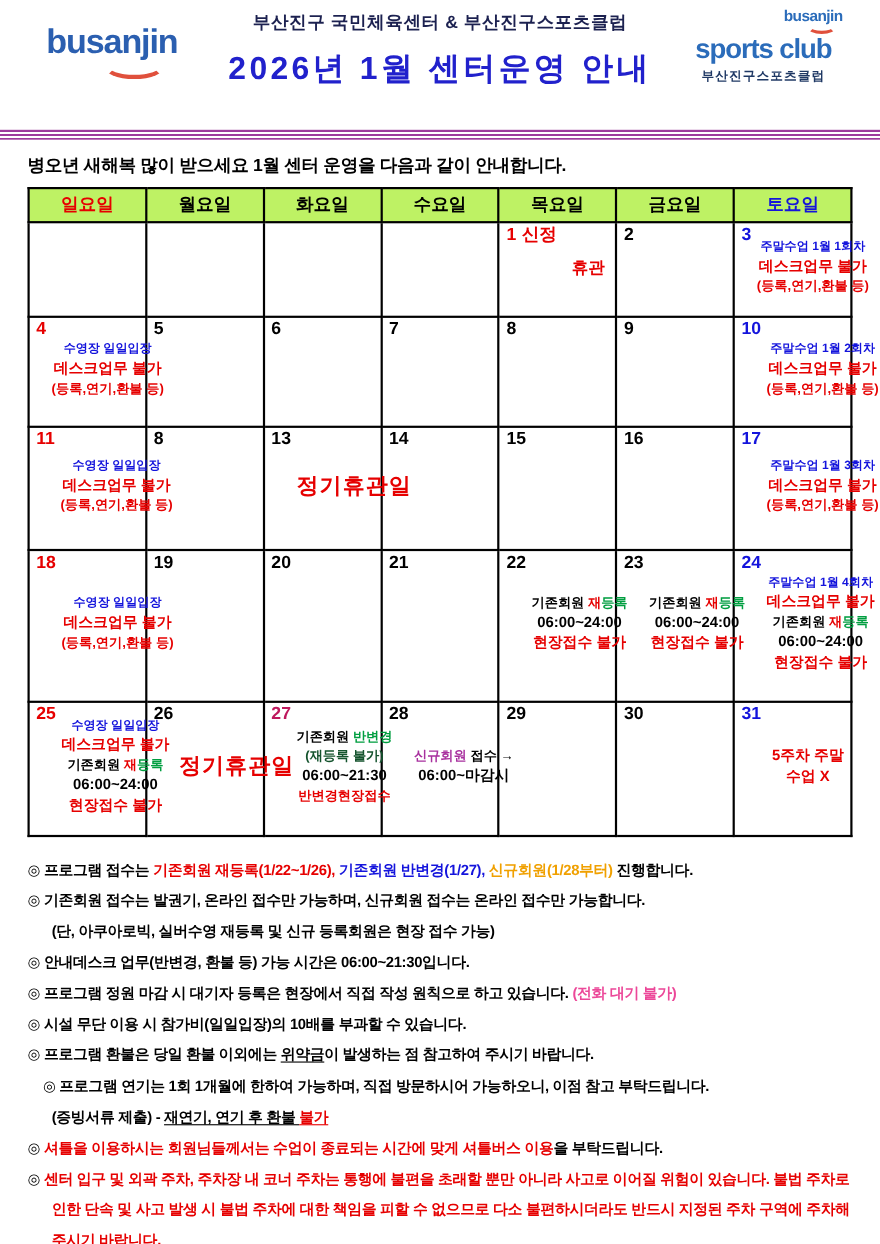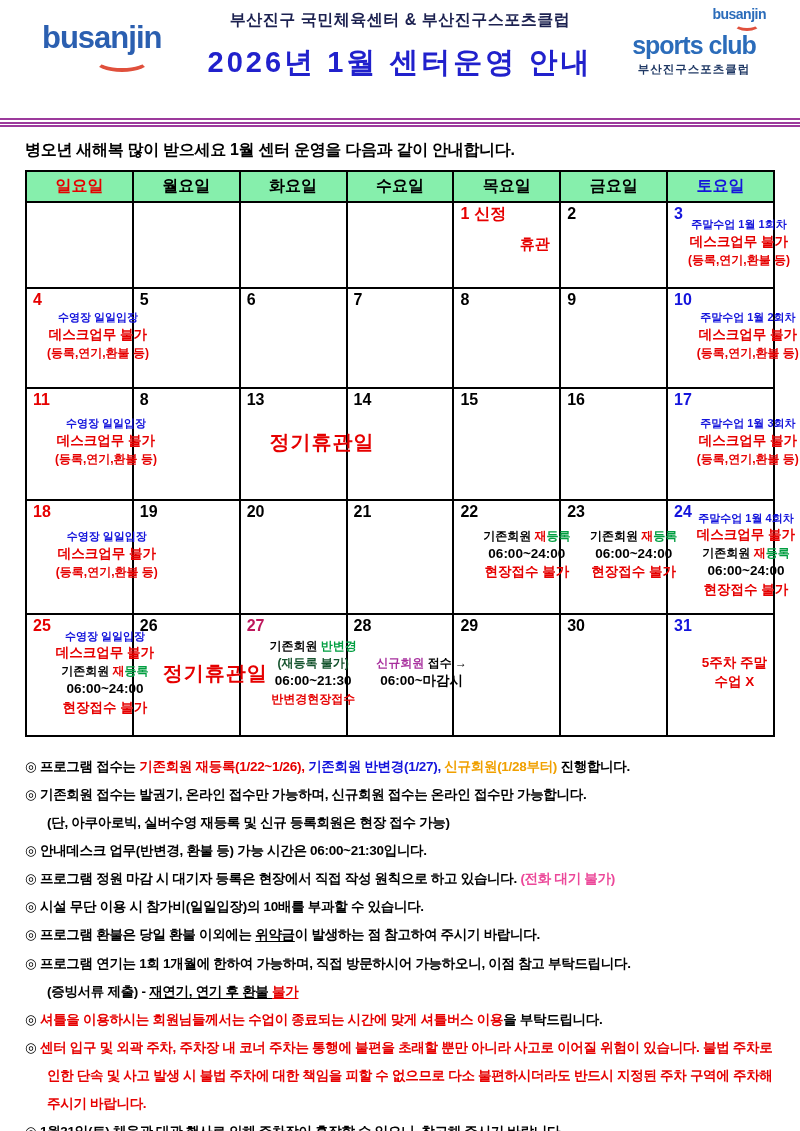--- a/index.html
+++ b/index.html
@@ -15,24 +15,24 @@
   .lr-top{font-size:14px;font-weight:bold;text-align:right;padding-right:8px;letter-spacing:-0.5px;}
   .lr-arc{width:20px;height:7px;border:3px solid transparent;border-bottom:3px solid #e0503c;border-radius:50%;margin:-4px 14px 0 auto;}
   .lr-main{font-size:25px;font-weight:bold;letter-spacing:-1px;margin-top:0px;}
   .lr-sub{font-size:11.5px;font-weight:bold;color:#1f3864;letter-spacing:1px;margin-top:2px;}
   
   .divider{height:9px;width:100%;background:linear-gradient(#9c3a9c 0 2px,#fff 2px 3.5px,#9c3a9c 3.5px 5.5px,#fff 5.5px 7px,#9c3a9c 7px 9px);}
   
   .greeting{margin:13px 25px 9px;font-size:16px;font-weight:bold;color:#000;letter-spacing:-0.3px;}
   
   table.cal{width:750px;margin:0 auto;border-collapse:collapse;table-layout:fixed;}
-  .cal th{background:#86efac;border:2px solid #000;font-size:16px;font-weight:bold;height:29px;padding:0;}
+  .cal th{background:#bef264;border:2px solid #000;font-size:16px;font-weight:bold;height:29px;padding:0;}
   .cal td{border:2px solid #000;vertical-align:top;padding:0;}
   .cell{display:flex;flex-direction:row;}
-  .wk0 .cell{height:84px}.wk1 .cell{height:98px}.wk2 .cell{height:110px}.wk3 .cell{height:112px}.wk4 .cell{height:120px}
+  .wk0 .cell{height:84px}.wk1 .cell{height:98px}.wk2 .cell{height:110px}.wk3 .cell{height:136px}.wk4 .cell{height:120px}
   .day{font-size:16px;font-weight:bold;text-align:left;padding:2px 4px 0 6px;line-height:1.1;}
   .day .extra{margin-left:5px;}
   .content{flex:1;display:flex;flex-direction:column;justify-content:center;align-items:center;text-align:center;padding:0 1px 4px;}
   .line{font-weight:bold;line-height:1.4;white-space:nowrap;}
   .line.xs{font-size:11px}.line.sm{font-size:12px}.line.md{font-size:13.5px}.line.lg{font-size:15px}.line.xl{font-size:20px;letter-spacing:1px;}
   
   .notes{margin:16px 25px 0;}
   .note{font-size:13.5px;font-weight:bold;line-height:2.08;padding-left:22px;text-indent:-22px;letter-spacing:-0.3px;}
   .note.indent{text-indent:0;}
   .u{text-decoration:underline;text-underline-offset:2px;}
@@ -357,20 +357,20 @@
   </table>
 
   <div class="notes" id="notes">
       <div class="note"><span style="color: rgb(0, 0, 0);">◎ 프로그램 접수는 </span><span style="color: rgb(230, 0, 0);">기존회원 재등록(1/22~1/26),</span><span style="color: rgb(0, 0, 0);"> </span><span style="color: rgb(20, 20, 220);">기존회원 반변경(1/27),</span><span style="color: rgb(0, 0, 0);"> </span><span style="color: rgb(240, 160, 0);">신규회원(1/28부터)</span><span style="color: rgb(0, 0, 0);"> 진행합니다.</span></div>
       <div class="note"><span style="color: rgb(0, 0, 0);">◎ 기존회원 접수는 발권기, 온라인 접수만 가능하며, 신규회원 접수는 온라인 접수만 가능합니다.</span></div>
       <div class="note indent"><span style="color: rgb(0, 0, 0);">(단, 아쿠아로빅, 실버수영 재등록 및 신규 등록회원은 현장 접수 가능)</span></div>
       <div class="note"><span style="color: rgb(0, 0, 0);">◎ 안내데스크 업무(반변경, 환불 등) 가능 시간은 06:00~21:30입니다.</span></div>
       <div class="note"><span style="color: rgb(0, 0, 0);">◎ 프로그램 정원 마감 시 대기자 등록은 현장에서 직접 작성 원칙으로 하고 있습니다. </span><span style="color: #ec4899;">(전화 대기 불가)</span></div>
       <div class="note"><span style="color: rgb(0, 0, 0);">◎ 시설 무단 이용 시 참가비(일일입장)의 10배를 부과할 수 있습니다.</span></div>
       <div class="note"><span style="color: rgb(0, 0, 0);">◎ 프로그램 환불은 당일 환불 이외에는 </span><span class="u" style="color: rgb(0, 0, 0);">위약금</span><span style="color: rgb(0, 0, 0);">이 발생하는 점 참고하여 주시기 바랍니다.</span></div>
-      <div class="note"><span style="color: rgb(0, 0, 0);">◎ 프로그램 연기는 1회 1개월에 한하여 가능하며, 직접 방문하시어 가능하오니, 이점 참고 부탁드립니다.</span></div>
+      <div class="note"><span style="color: rgb(0, 0, 0); margin-left: 14px;">◎ 프로그램 연기는 1회 1개월에 한하여 가능하며, 직접 방문하시어 가능하오니, 이점 참고 부탁드립니다.</span></div>
       <div class="note indent"><span style="color: rgb(0, 0, 0);">(증빙서류 제출) - </span><span class="u" style="color: rgb(0, 0, 0);">재연기, 연기 후 환불 </span><span class="u" style="color: rgb(230, 0, 0);">불가</span></div>
       <div class="note"><span style="color: rgb(0, 0, 0);">◎ </span><span style="color: rgb(230, 0, 0);">셔틀을 이용하시는 회원님들께서는 수업이 종료되는 시간에 맞게 셔틀버스 이용</span><span style="color: rgb(0, 0, 0);">을 부탁드립니다.</span></div>
       <div class="note"><span style="color: rgb(0, 0, 0);">◎ </span><span style="color: rgb(230, 0, 0);">센터 입구 및 외곽 주차, 주차장 내 코너 주차는 통행에 불편을 초래할 뿐만 아니라 사고로 이어질 위험이 있습니다. 불법 주차로 인한 단속 및 사고 발생 시 불법 주차에 대한 책임을 피할 수 없으므로 다소 불편하시더라도 반드시 지정된 주차 구역에 주차해 주시기 바랍니다.</span></div>
       <div class="note"><span style="color: rgb(0, 0, 0);">◎ 1월31일(토) 체육관 대관 행사로 인해 주차장이 혼잡할 수 있으니, 참고해 주시기 바랍니다.</span></div>
     </div>
 
 </div>
 
 </body></html>

